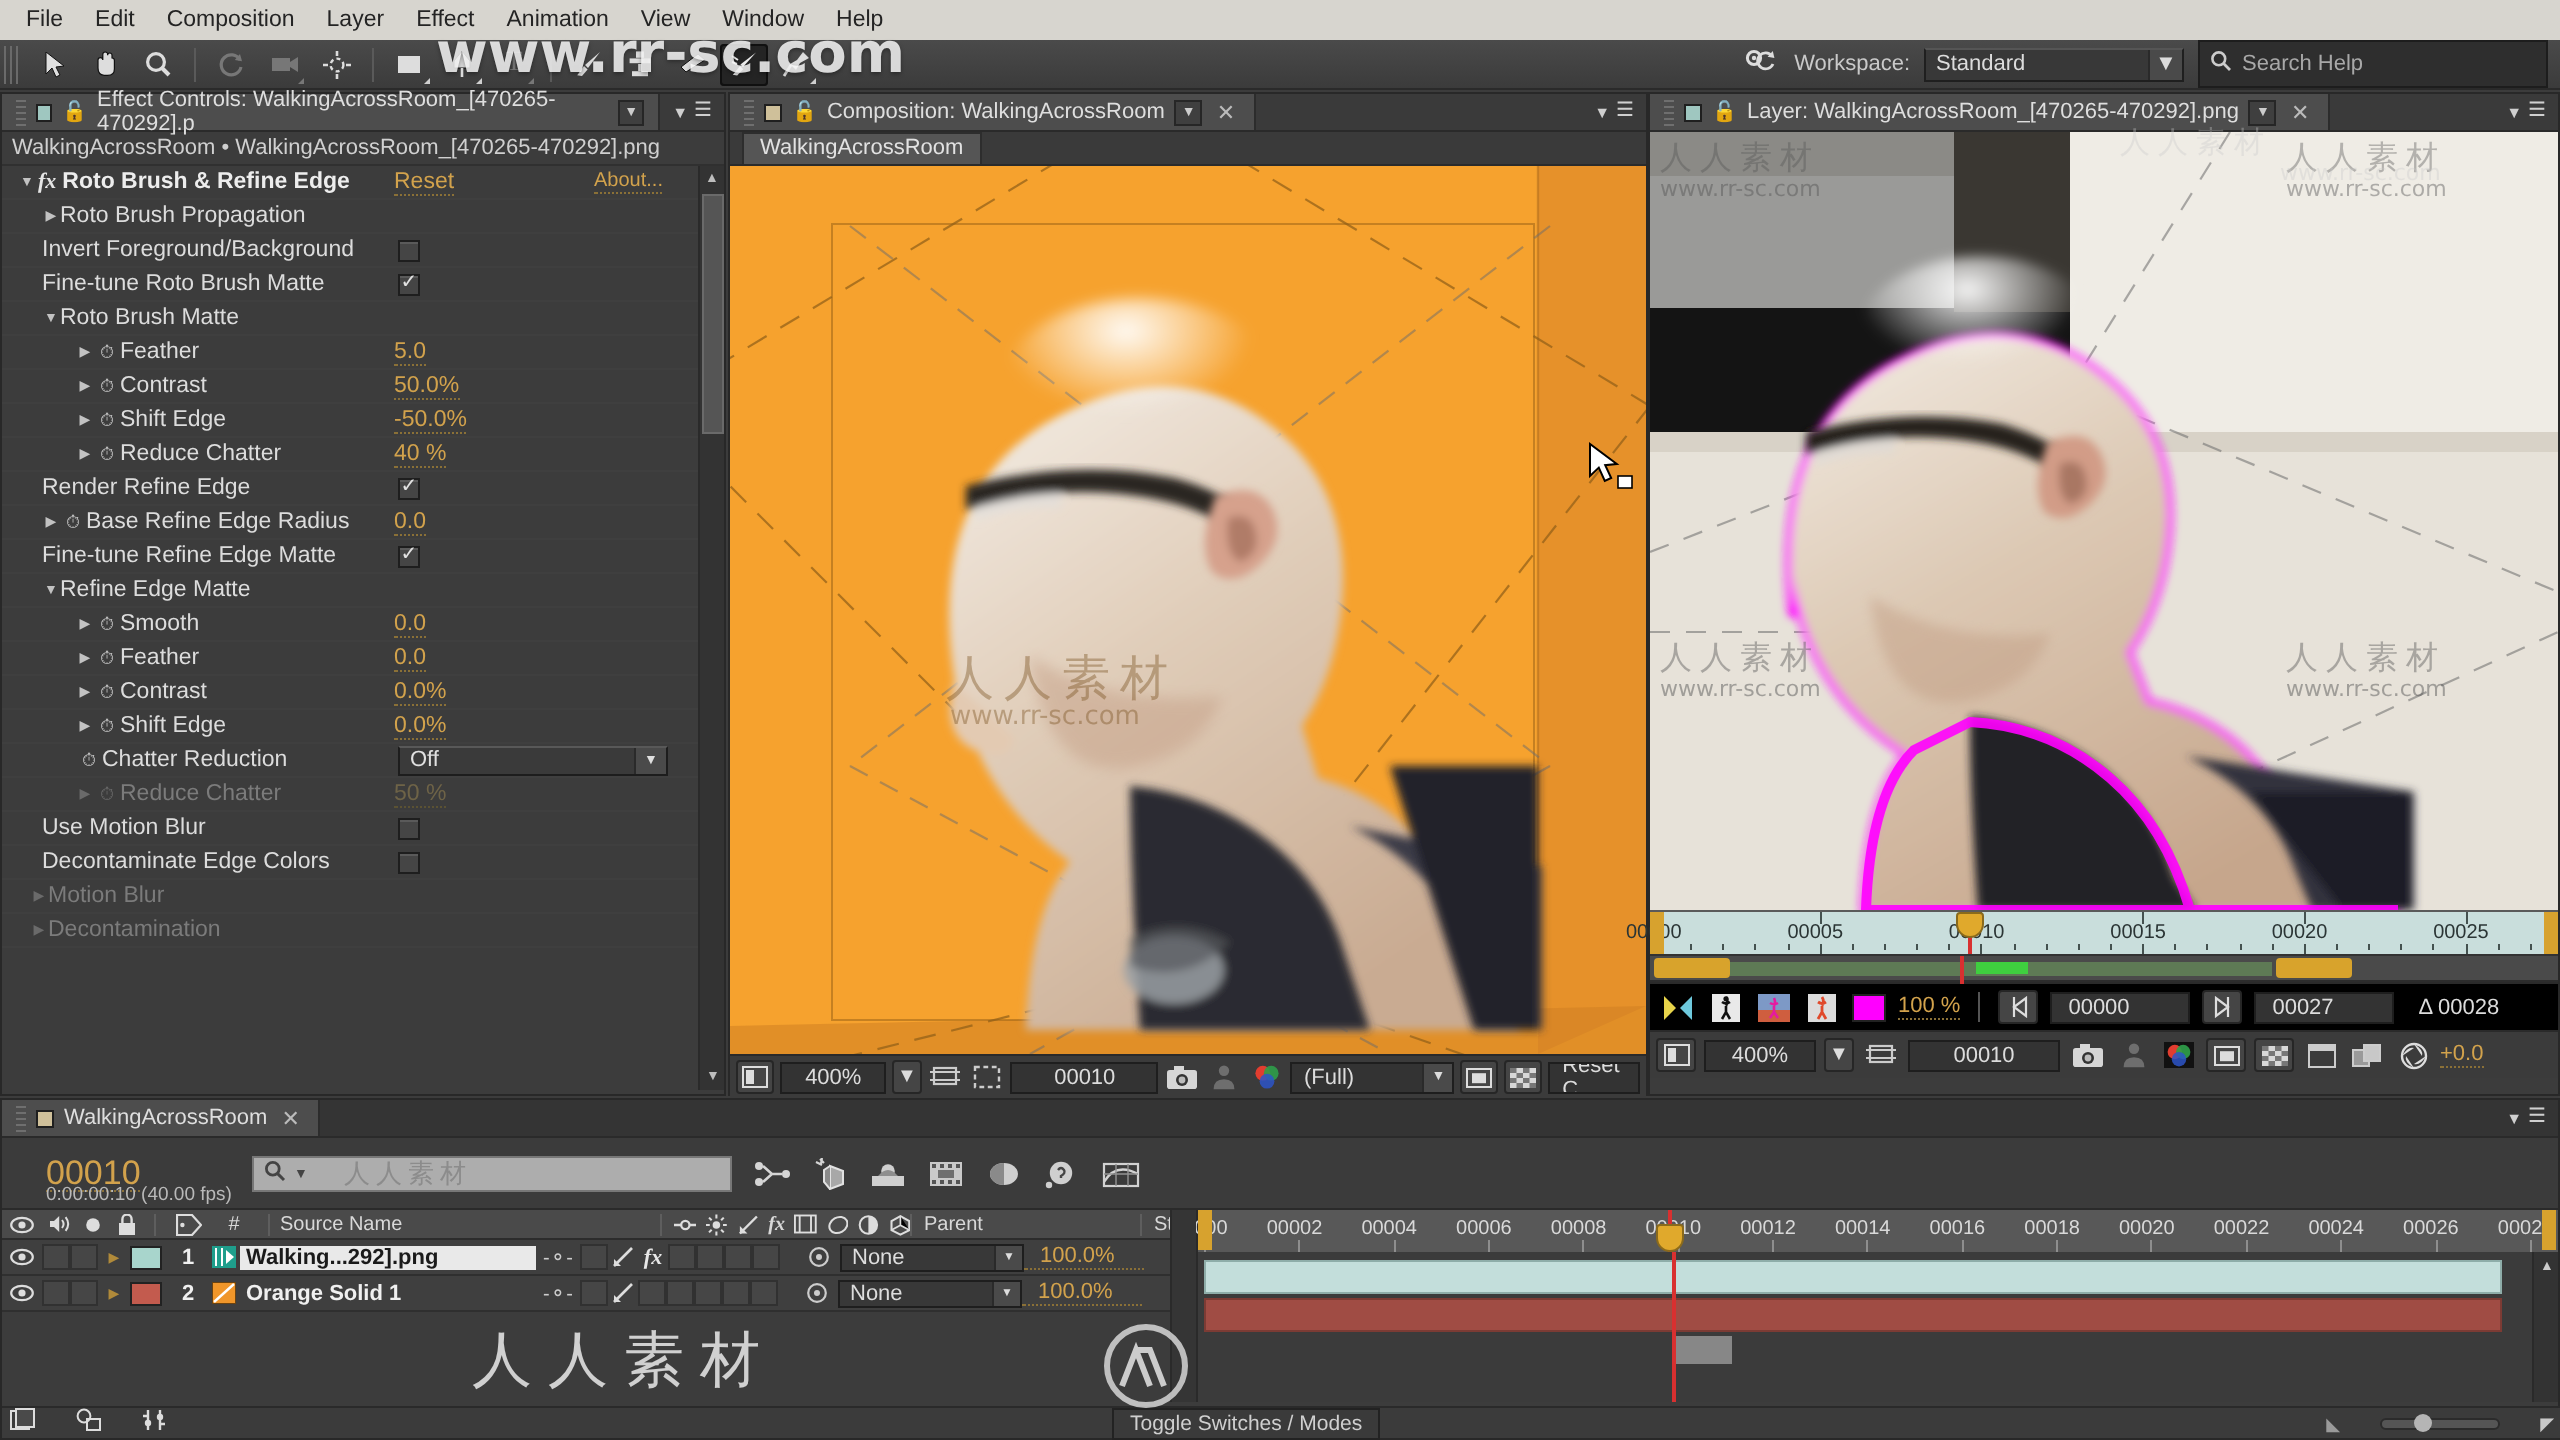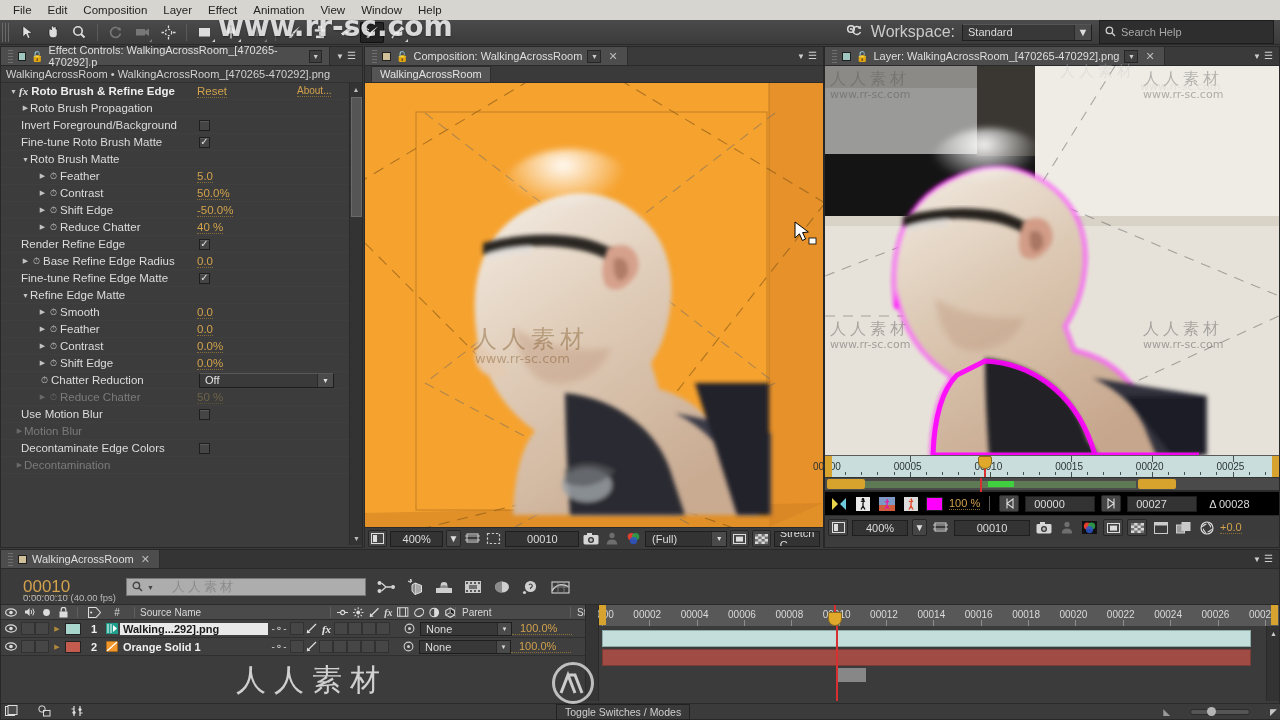--- a/index.html
+++ b/index.html
@@ -37,21 +37,21 @@
   }
   .tbtn.active{ background:#242424; box-shadow:inset 0 0 0 1px #101010; }
   .tbtn.dim{ color:#6f6f6f; }
   .tsep{ width:1px; height:17px; background:#2e2e2e; margin:0 5px;
          border-right:1px solid #5a5a5a;}
   .tbtn .corner{ position:absolute; right:2px; bottom:1px; width:0;height:0;
     border-left:3px solid transparent; border-bottom:3px solid #cfcfcf;}
 
   .ws-area{ margin-left:auto; display:flex; align-items:center; gap:7px;
             padding-right:6px; height:100%; }
-  .ws-label{ color:#c9c9c9; font-size:16px; }
+  .ws-label{ color:#c9c9c9; font-size:11px; }
   .ws-select{
     width:130px; height:17px; background:#383838;
     border:1px solid #1f1f1f; border-top-color:#555;
     display:flex; align-items:center; padding-left:5px;
     color:#dcdcdc; font-size:11px; position:relative;
   }
   .ws-select .arrow{
     position:absolute; right:0; top:0; bottom:0; width:17px;
     background:#4a4a4a; border-left:1px solid #2a2a2a;
     display:flex; align-items:center; justify-content:center;
@@ -481,28 +481,28 @@
             <span class="stop" style="color: rgb(106, 106, 106);">⏱</span>
             <span class="rowlabel dim">Reduce Chatter</span>
             <span class="val dimmed">50 %</span>
           </div>
           <div class="row">
             <span style="width: 20px;"></span>
             <span class="rowlabel">Use Motion Blur</span>
             <span class="chk"></span>
           </div>
           <div class="row">
+            <span style="width: 20px;"></span>
+            <span class="rowlabel">Decontaminate Edge Colors</span>
+            <span class="chk"></span>
+          </div>
+          <div class="row">
             <span style="width: 14px;"></span>
             <span class="tri" style="color: rgb(106, 106, 106);">▶</span>
             <span class="rowlabel dim">Motion Blur</span>
-          </div>
-          <div class="row">
-            <span style="width: 20px;"></span>
-            <span class="rowlabel">Decontaminate Edge Colors</span>
-            <span class="chk"></span>
           </div>
           <div class="row">
             <span style="width: 14px;"></span>
             <span class="tri" style="color: rgb(106, 106, 106);">▶</span>
             <span class="rowlabel dim">Decontamination</span>
           </div>
         </div>
       <div class="fx-scroll">
         <div class="ar">▲</div>
         <div class="thumb"></div>
@@ -667,21 +667,21 @@
               <rect x="3.25" y="2.5" width="3.25" height="2.5"></rect>
               <rect x="9.75" y="2.5" width="3.25" height="2.5"></rect>
               <rect x="0" y="5" width="3.25" height="2.5"></rect>
               <rect x="6.5" y="5" width="3.25" height="2.5"></rect>
               <rect x="3.25" y="7.5" width="3.25" height="2.5"></rect>
               <rect x="9.75" y="7.5" width="3.25" height="2.5"></rect>
             </g>
           </svg>
       </div>
       <div class="cb-field" style="width:48px;overflow:hidden">
-          <span>Stretch C.</span>
+          <span>Reset C.</span>
         </div>
     </div>
   </div>
 
   <div class="panel" id="layerPanel">
     <div class="ptab-row">
       <div class="ptab">
         <span class="dots"></span>
         <span class="sq" style="background:#9fc7c0"></span>
         <span class="lock">🔓</span>

